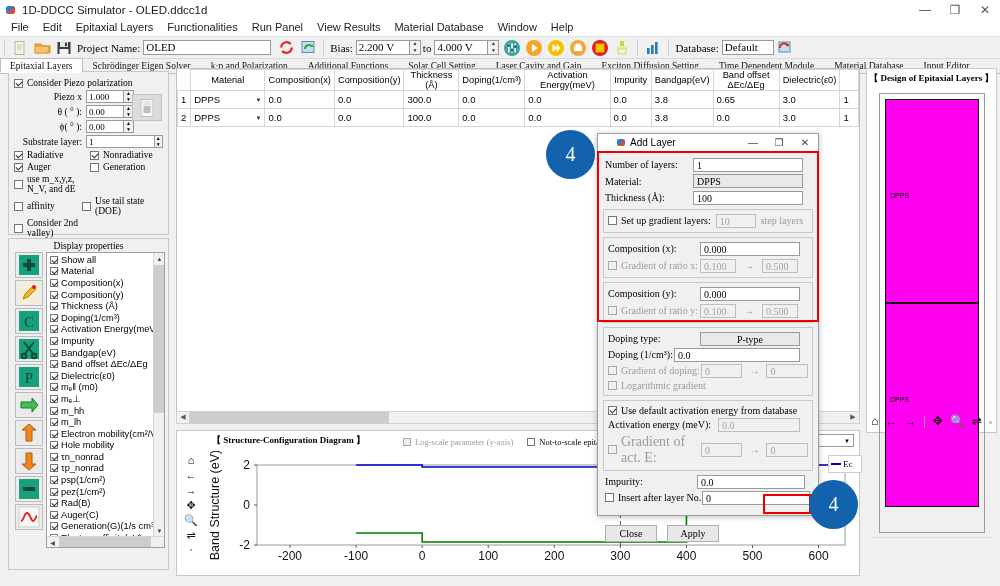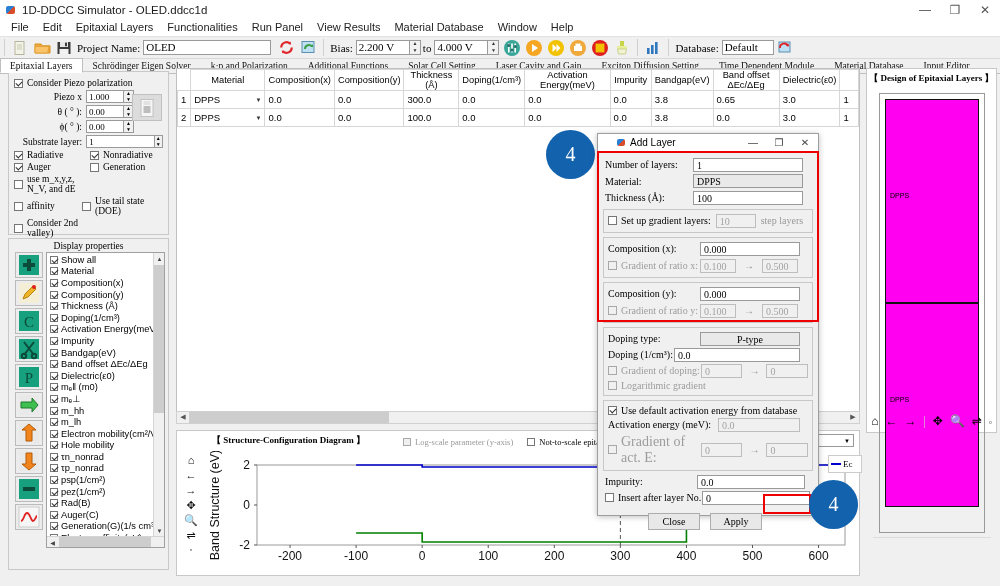--- a/index.html
+++ b/index.html
@@ -859,21 +859,21 @@
     <div style="padding:0 7px;">
       <div class="dlg-row" style="margin:2px 0">
         <span class="dlg-lab" style="width:92px">Impurity:</span>
         <span class="fld" style="width:108px">0.0</span>
       </div>
       <div class="dlg-row" style="margin:2px 0">
         <span class="cb"></span>
         <span style="font-size:10px;width:84px">Insert after layer No.</span>
         <span class="fld" style="width:108px">0</span>
       </div>
-      <div style="display:flex; justify-content:center; margin-top:8px;">
+      <div style="display:flex; justify-content:flex-start; margin-top:20px;">
         <div class="dbtn">Close</div>
         <div class="dbtn" style="margin-left:10px; margin-right:6px;">Apply</div>
       </div>
     </div>
   </div>
 
   <div class="redbox" style="left:597px; top:151px; width:222px; height:171px;"></div>
   <div class="redbox" style="left:763px; top:494px; width:48px; height:20px;"></div>
 
   <div class="badge" style="left:809px; top:480px;">4</div>

